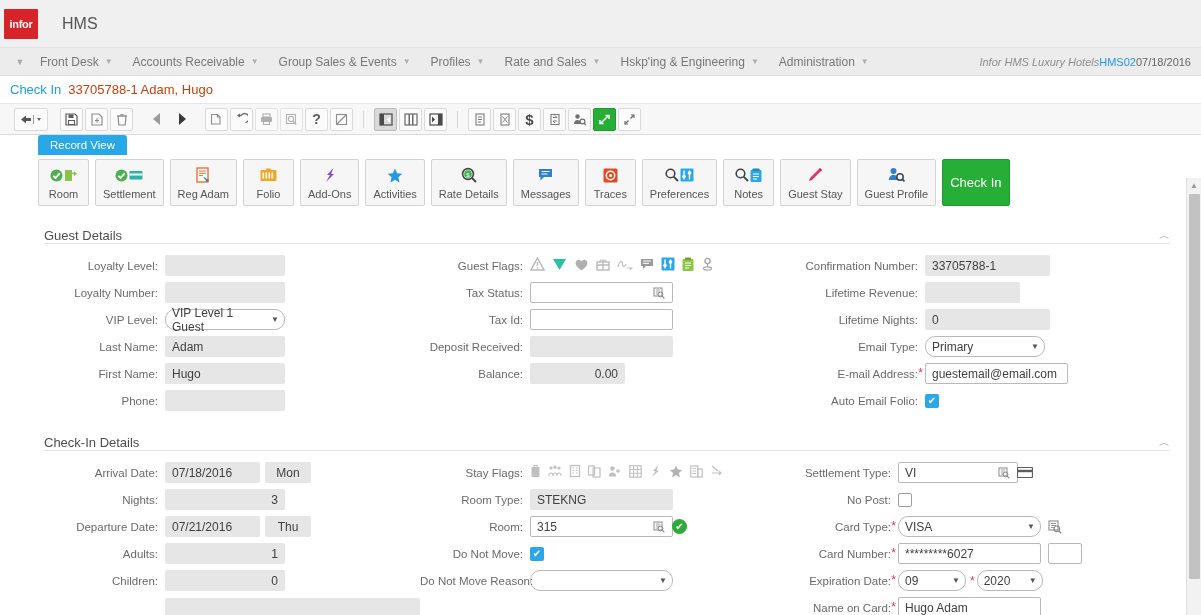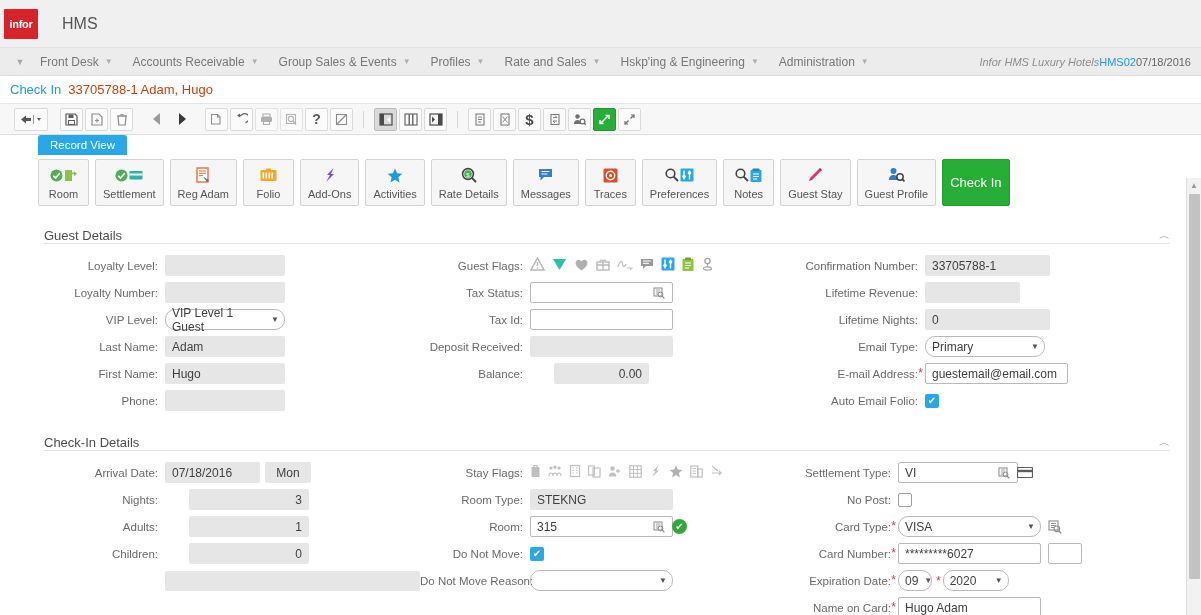--- a/index.html
+++ b/index.html
@@ -138,21 +138,21 @@
   .c2 .flabel{ width:110px; }
   .c3 .flabel{ width:105px; }
   .req{ color:#e53935; position:absolute; right:2px; top:-2px; font-size:12px; }
 
   .fld{
     height:21px; border:1px solid transparent; background:#e6e6e6;
     border-radius:2px; display:flex; align-items:center; padding:0 6px;
     font-size:12px; color:#3f3f3f;
   }
   .fld.ed{ background:#fff; border-color:#b9b9b9; }
-  .fld.num{ justify-content:flex-end;margin-left:24px; } .w120{ width:120px; } .w125{ width:125px; }
+  .fld.num{ justify-content:flex-end; } .w120{ width:120px; } .w125{ width:125px; }
   .w130{ width:143px; }
   .w95{ width:95px; }
 
   .sel{
     height:21px; border:1px solid #b9b9b9; background:#fff; border-radius:10px;
     display:flex; align-items:center; justify-content:space-between;
     padding:0 5px 0 6px; font-size:12px; color:#3f3f3f;
   }
   .sel .car{ color:#555; font-size:8px; margin-left:6px; }
   .daybox{
@@ -728,20 +728,25 @@
 
       <div class="col col1 c1">
         <div class="frow">
           <div class="flabel">Arrival Date:</div>
           <div class="fld w95">07/18/2016</div>
           <div class="daybox">Mon</div>
         </div>
         <div class="frow">
           <div class="flabel">Nights:</div>
           <div class="fld num w120">3</div>
+        </div>
+        <div class="frow">
+          <div class="flabel">Departure Date:</div>
+          <div class="fld w95">07/21/2016</div>
+          <div class="daybox">Thu</div>
         </div>
         <div class="frow">
           <div class="flabel">Adults:</div>
           <div class="fld num w120">1</div>
         </div>
         <div class="frow">
           <div class="flabel">Children:</div>
           <div class="fld num w120">0</div>
         </div>
         <div class="frow">
@@ -874,21 +879,21 @@
             <span>Card Number:</span>
           </div>
           <div class="fld ed w130">*********6027</div>
           <div class="smallbox"></div>
         </div>
         <div class="frow">
           <div class="flabel" style="width:108px">
             <span class="req">*</span>
             <span>Expiration Date:</span>
           </div>
-          <div class="sel" style="width:34px">
+          <div class="sel" style="width:68px">
             <span>09</span>
             <span class="car">▼</span>
           </div>
           <span class="req" style="position:static;margin:0 2px 0 4px;">*</span>
           <div class="sel" style="width:66px">
             <span>2020</span>
             <span class="car">▼</span>
           </div>
         </div>
         <div class="frow">

